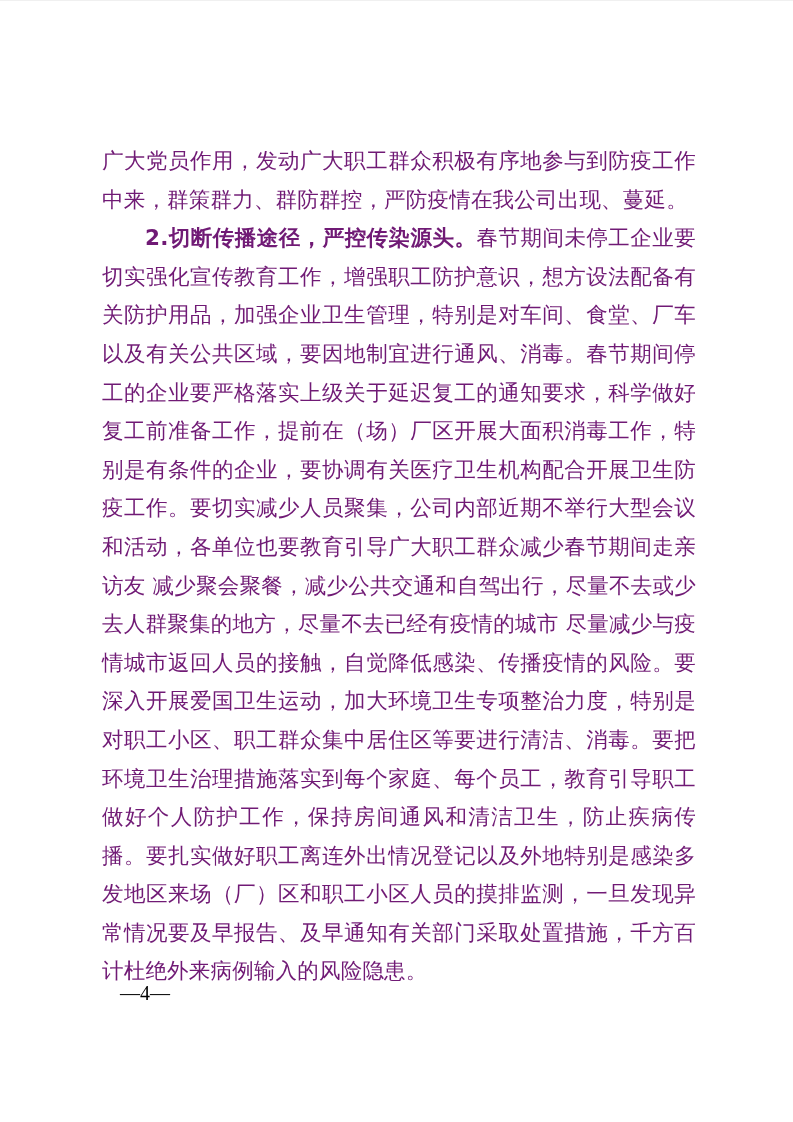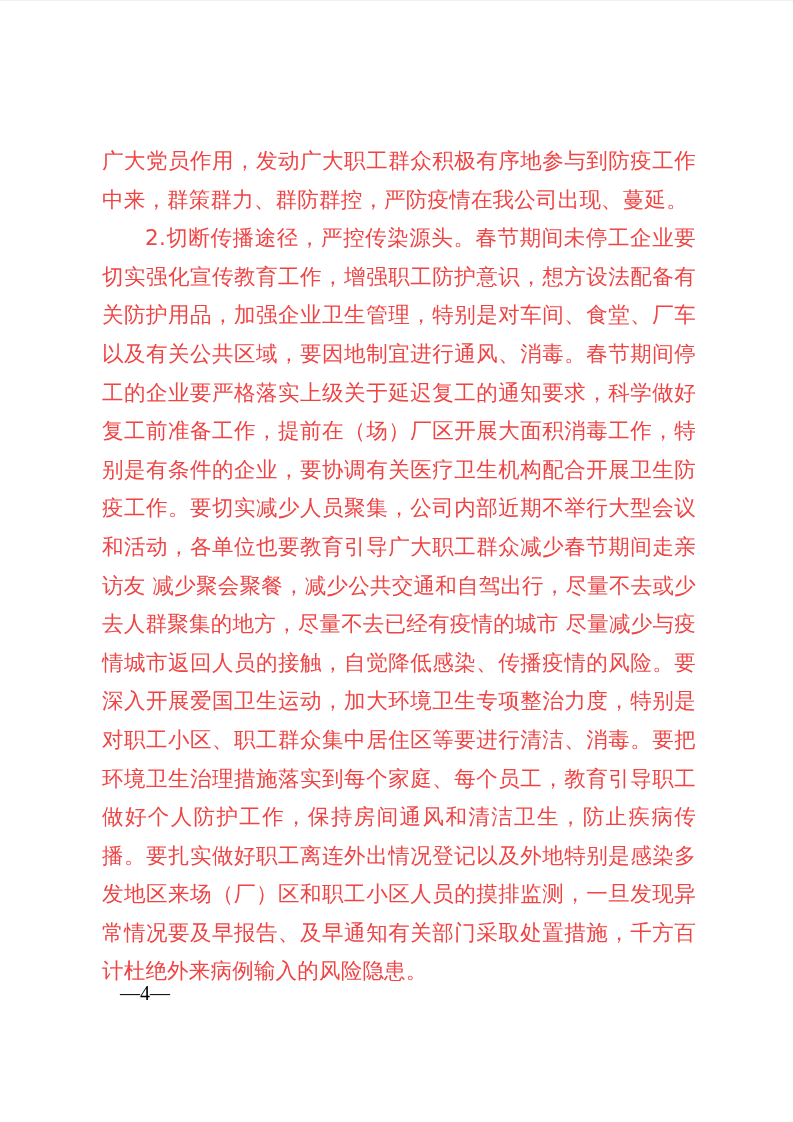--- a/index.html
+++ b/index.html
@@ -17,33 +17,33 @@
     border-top: 1px solid #f0f0f0;
     box-sizing: border-box;
   }
   .content {
     position: absolute;
     left: 102px;
     top: 141px;
     width: 594px;
     font-size: 21.5px;
     line-height: 38.6px;
-    color: #ef4444;
+    color: #701a75;
     text-align: justify;
     letter-spacing: 0.2px;
   }
   .content p {
     margin: 0;
     padding: 0;
   }
   .para-indent {
     text-indent: 2em;
   }
   .para-lead {
-    font-weight: normal;
+    font-weight: bold;
   }
   .footer {
     position: absolute;
     left: 120px;
     top: 979px;
     font-size: 20px;
     line-height: 26px;
     color: #000000;
     font-family: "Liberation Serif", "DejaVu Serif", serif;
   }

